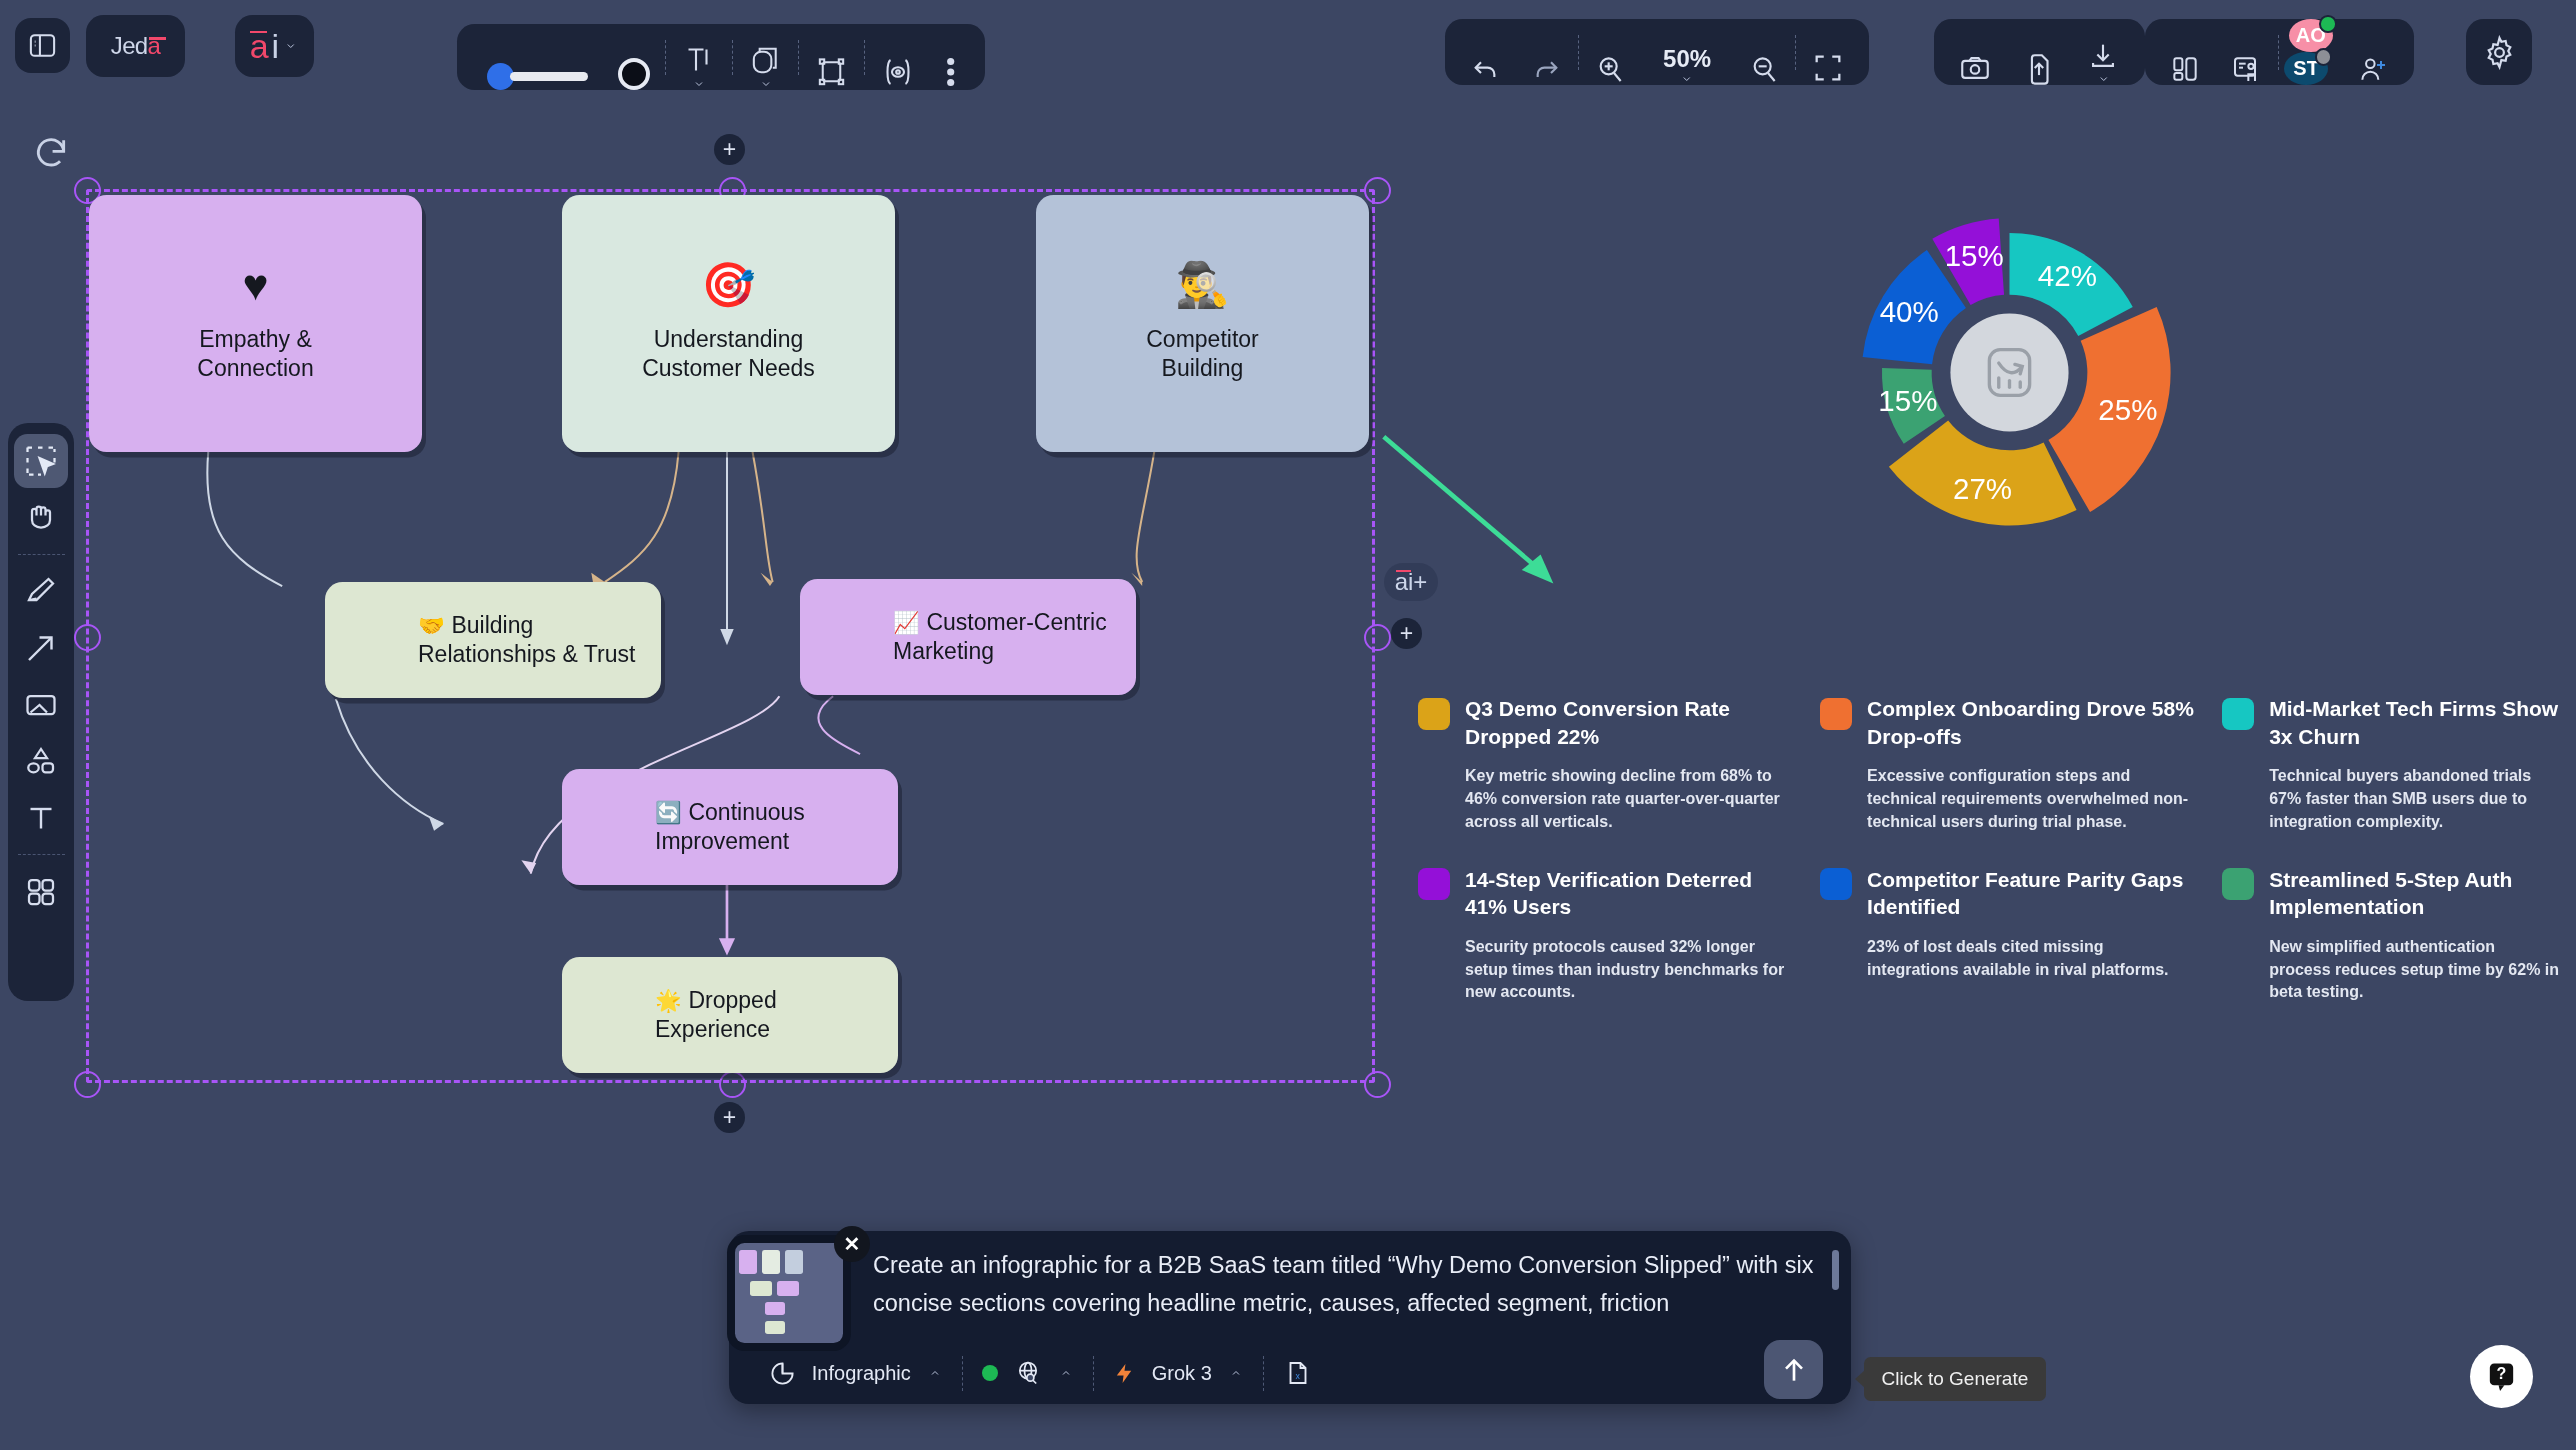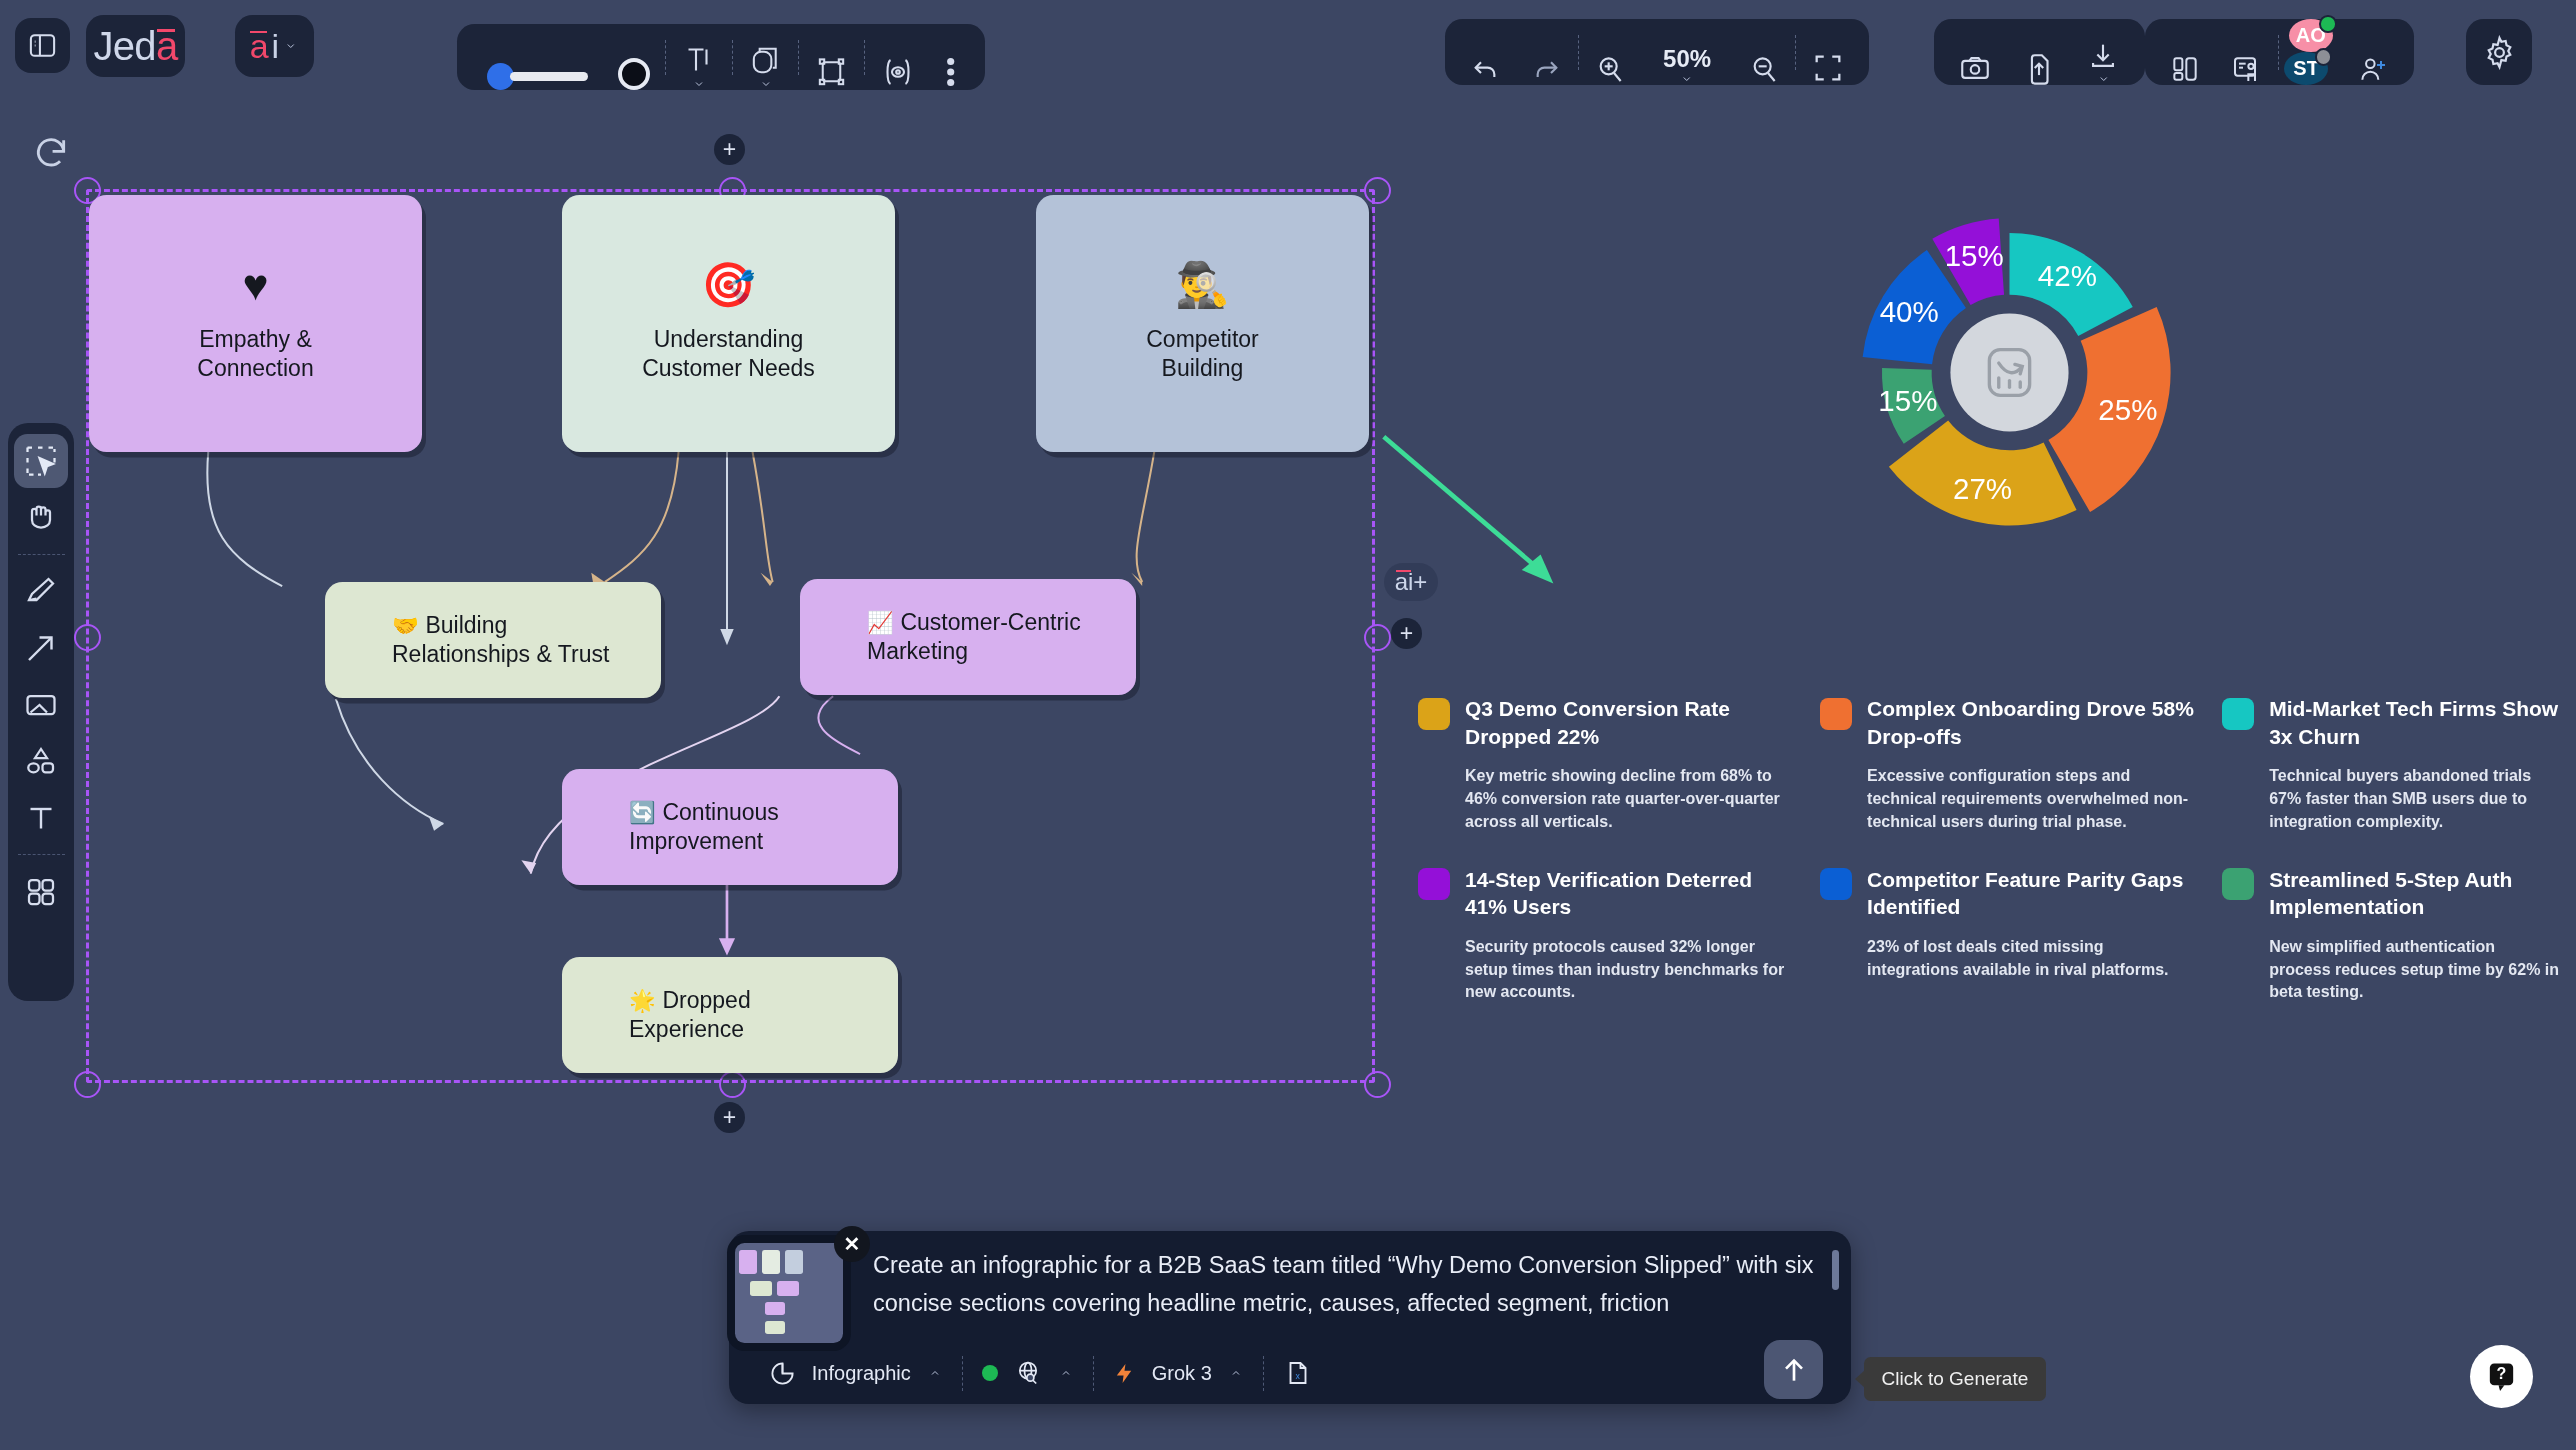--- a/index.html
+++ b/index.html
@@ -15,21 +15,21 @@
   .topbar { position: absolute; top: 0; left: 0; width: 2576px; height: 108px; }
 
   .tb-btn {
     position: absolute; background: #1c2439; border-radius: 15px;
     display: flex; align-items: center; justify-content: center;
     color: #d5dced;
   }
   .panel-toggle { left: 15px; top: 18px; width: 55px; height: 55px; border-radius: 16px; }
   .brand-jeda {
     left: 86px; top: 15px; width: 99px; height: 62px; border-radius: 17.5px;
-    font-size: 40px; letter-spacing: -0.7px; color: #cfd7ea; font-weight: 400;
+    font-size: 24px; letter-spacing: -0.7px; color: #cfd7ea; font-weight: 400;
   }
   .brand-jeda .accent { color: #f2486b; }
   .brand-ai {
     left: 235px; top: 15px; width: 79px; height: 62px; border-radius: 17.5px;
     font-size: 34px; color: #f2486b; gap: 2.7px;
   }
   .brand-ai .vline { color: #c9d2e6; font-weight: 300; }
 
   .toolgroup {
     position: absolute; background: #1c2439; border-radius: 17.5px;
@@ -111,21 +111,21 @@
 
   
   .card {
     position:absolute; border-radius: 17.5px;
     box-shadow: 4px 5.4px 0 rgba(20,25,40,0.45);
     display:flex; flex-direction:column; align-items:center; justify-content:center;
     color: #15181f; text-align:center;
   }
   .card .emoji { font-size: 44px; line-height:1; margin-bottom: 17.5px; }
   .card .clabel { font-size: 23px; line-height: 1.28; font-weight: 400; }
-  .card.wide { align-items:flex-start; justify-content:center; padding-left: 67px; text-align:left;}
+  .card.wide { align-items:flex-start; justify-content:center; padding-left: 93px; text-align:left;}
   .card.wide .clabel { font-size: 23px; }
   .card.wide .inline-emoji { font-size: 21.5px; margin-right: 6.7px; }
 
   
   .green-arrow { position:absolute; left: 1377px; top: 430px; }
 
   
   .donut { position:absolute; left: 1744px; top: 151px; }
 
   

